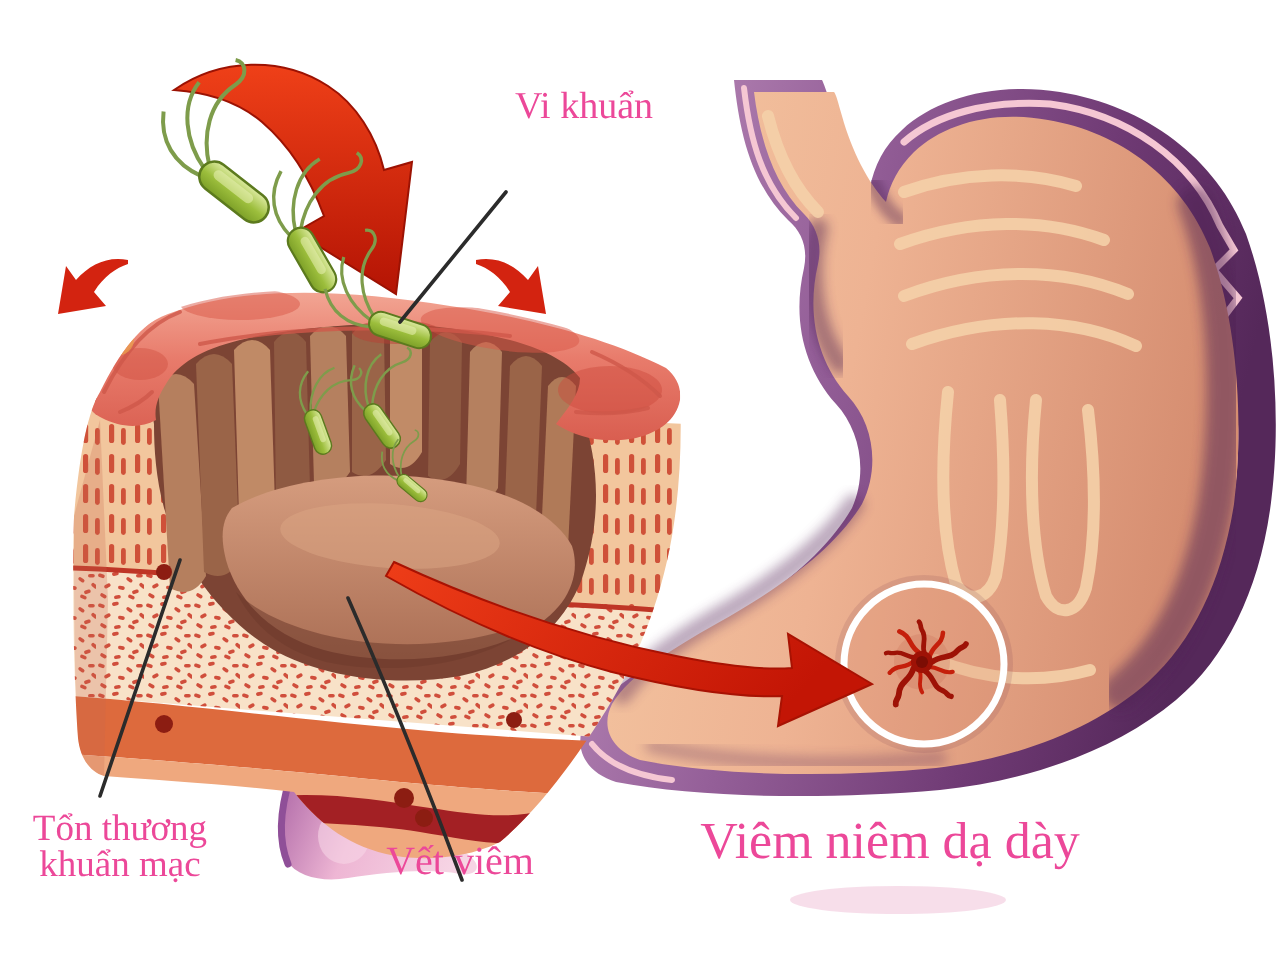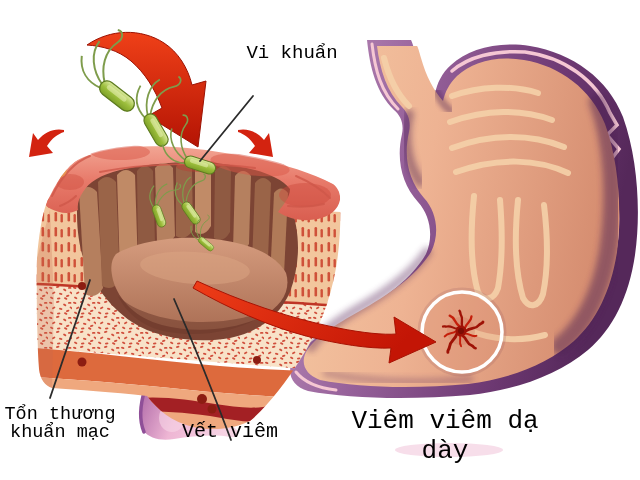--- a/index.html
+++ b/index.html
@@ -2,22 +2,22 @@
 <html><head>
 <meta charset="utf-8">
 <style>
   html,body{margin:0;padding:0;background:#fff;}
   .stage{
     position:relative;width:640px;height:480px;overflow:hidden;
     background:#ffffff;font-family:"Liberation Sans",sans-serif;
   }
   .stage svg{position:absolute;left:0;top:0;}
   .callout{
-    position:absolute;color:#000000;text-align:center;
-    font-family:Liberation Mono, monospace;
+    position:absolute;color:#ec4899;text-align:center;
+    font-family:Liberation Serif, serif;
   }
   .co-bacteria{left:200px;top:42px;width:184px;font-size:19px;line-height:23px;}
   .co-mucosa{left:4px;top:406px;width:112px;font-size:18.5px;line-height:18px;}
   .co-inflam{left:168px;top:420px;width:124px;font-size:20px;}
   .co-title{left:338px;top:406px;width:214px;font-size:26px;}
 </style>
 </head>
 <body>
 
 <div class="stage">
@@ -263,14 +263,14 @@
 </svg>
 
 <div class="callout co-bacteria">
   <div>Vi khuẩn</div>
 </div>
 <div class="callout co-mucosa">
   <div>Tổn thương</div>
   <div>khuẩn mạc</div>
 </div>
 <div class="callout co-inflam">Vết viêm</div>
-<div class="callout co-title">Viêm viêm dạ dày</div>
+<div class="callout co-title">Viêm niêm dạ dày</div>
 </div>
 
 </body></html>

